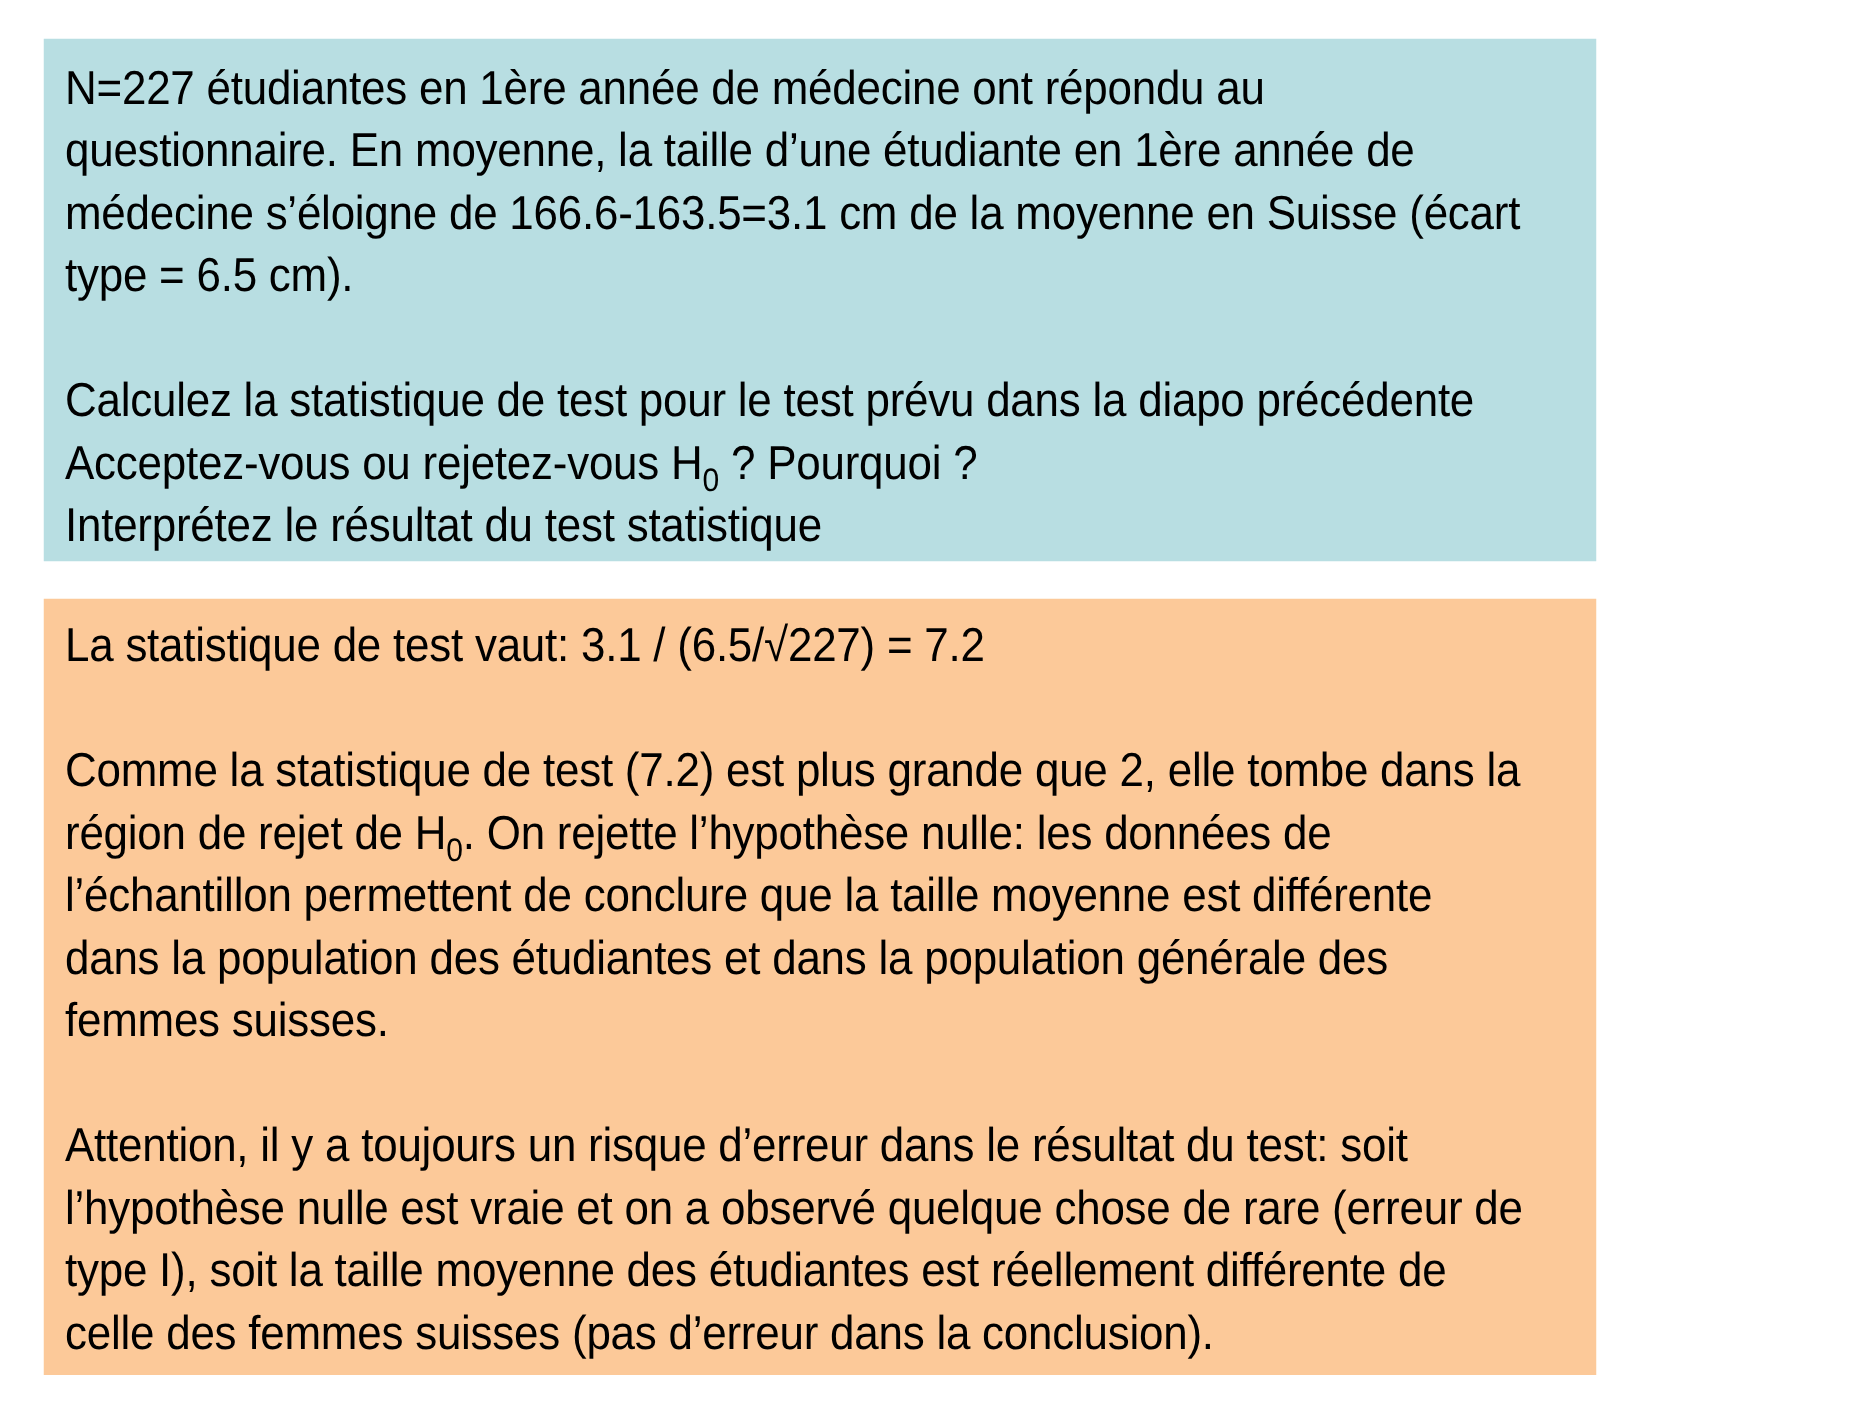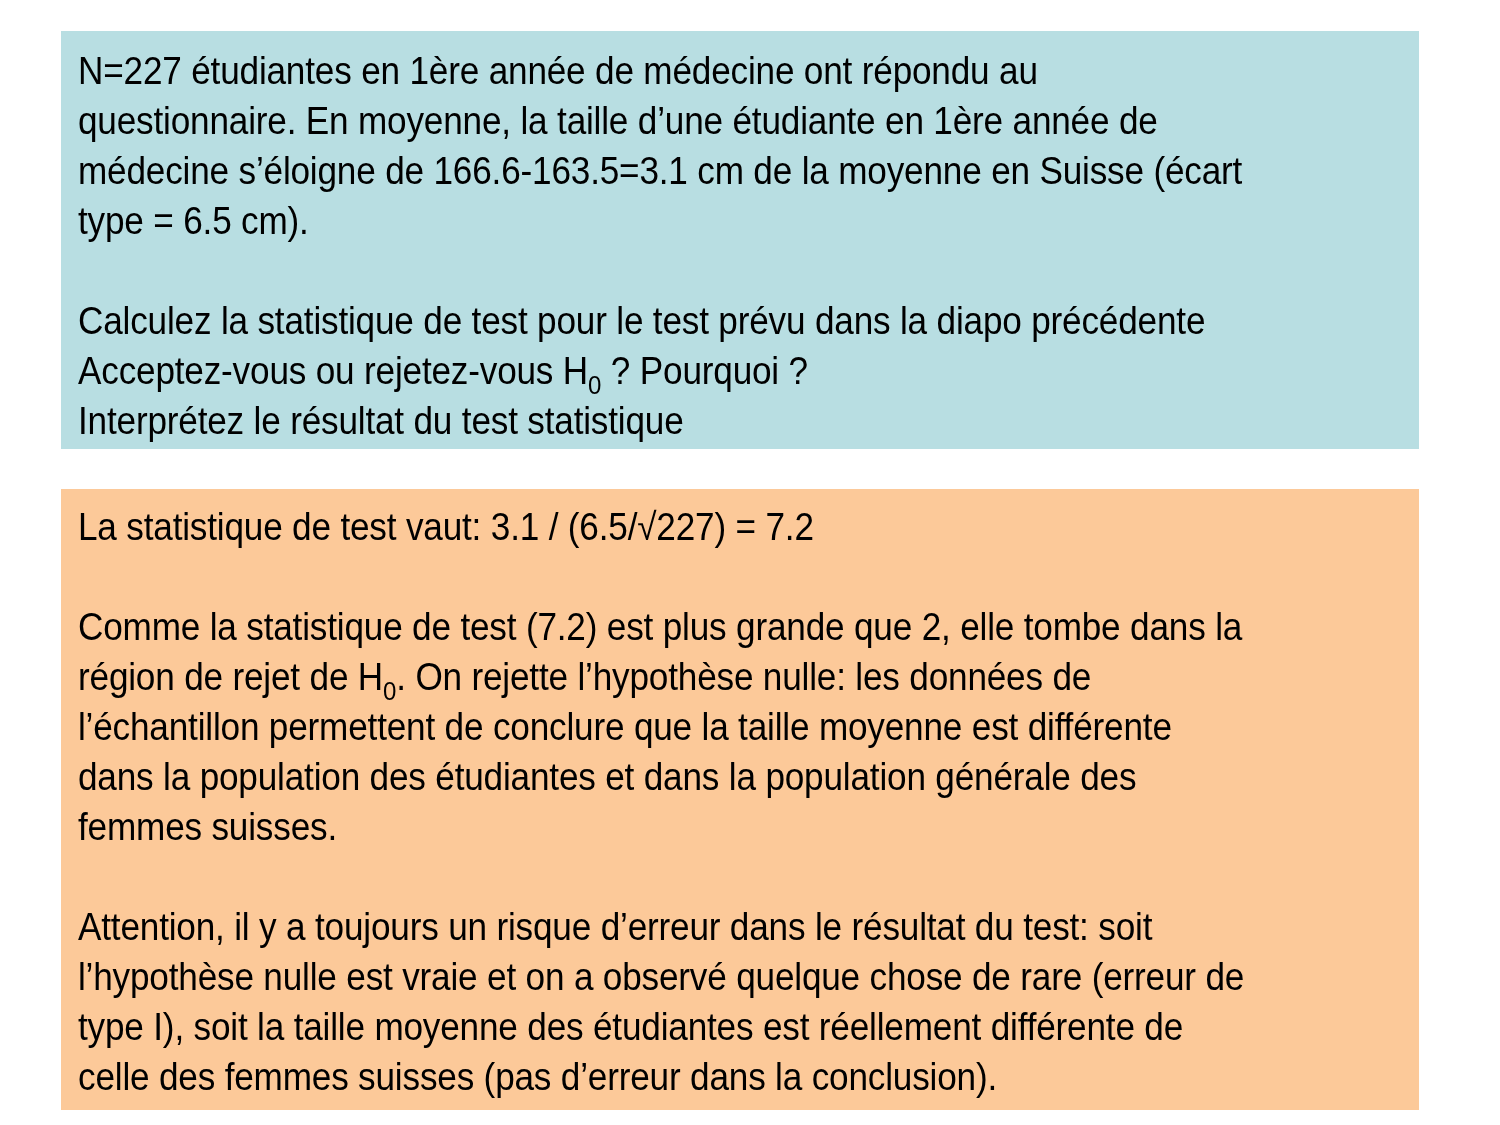--- a/index.html
+++ b/index.html
@@ -1,19 +1,19 @@
 <!DOCTYPE html>
 <html><head>
 <meta charset="utf-8">
 <style>
   html, body { margin:0; padding:0; background:#ffffff; }
   body { width:1500px; height:1125px; position:relative; overflow:hidden; font-family:"Liberation Sans", sans-serif; color:#000; }
-  .box { position:absolute; left:35px; width:1358px; box-sizing:border-box; padding:0 17px;margin-left:26px; }
+  .box { position:absolute; left:35px; width:1242px; box-sizing:border-box; padding:0 17px; }
   .q-box { top:31px; height:418px; background:#b8dee2; }
-  .a-box { top:489px; height:621px; background:#fcc999; }
+  .a-box { top:479px; height:621px; background:#fcc999; }
   .line { position:absolute; left:17px; white-space:nowrap; font-size:38px; line-height:50px; transform-origin:left top; transform:scaleX(0.925); letter-spacing:-0.2px; }
   sub { font-size:26px; vertical-align:-10px; line-height:0; }
 </style>
 </head>
 <body>
 
 <div class="box q-box">
   <div class="line" style="top:15px">N=227 étudiantes en 1ère année de médecine ont répondu au</div>
   <div class="line" style="top:65px">questionnaire. En moyenne, la taille d’une étudiante en 1ère année de</div>
   <div class="line" style="top:115px">médecine s’éloigne de 166.6-163.5=3.1 cm de la moyenne en Suisse (écart</div>

